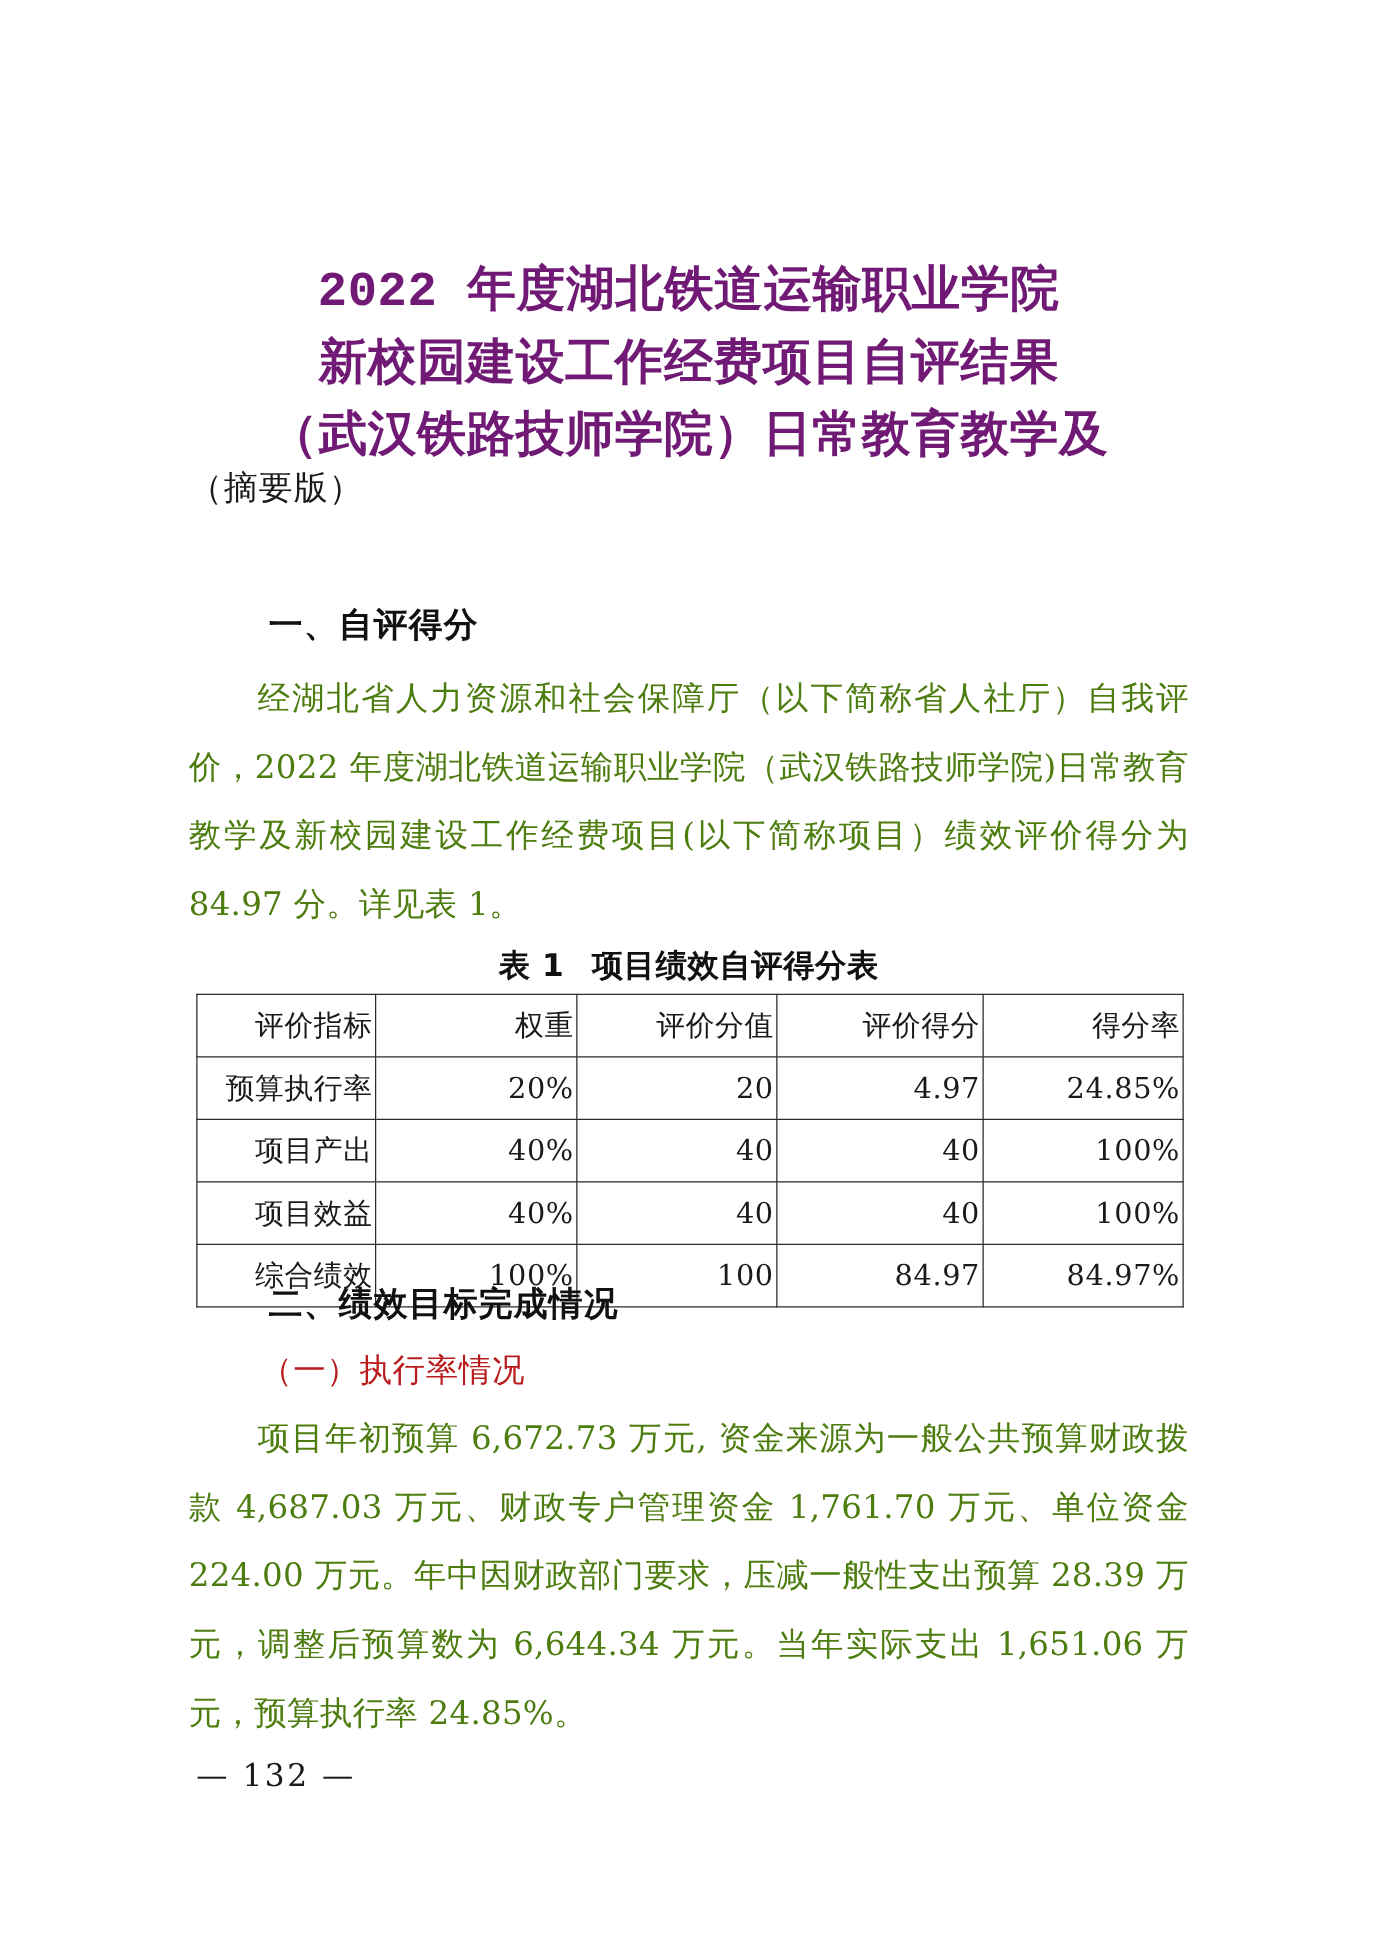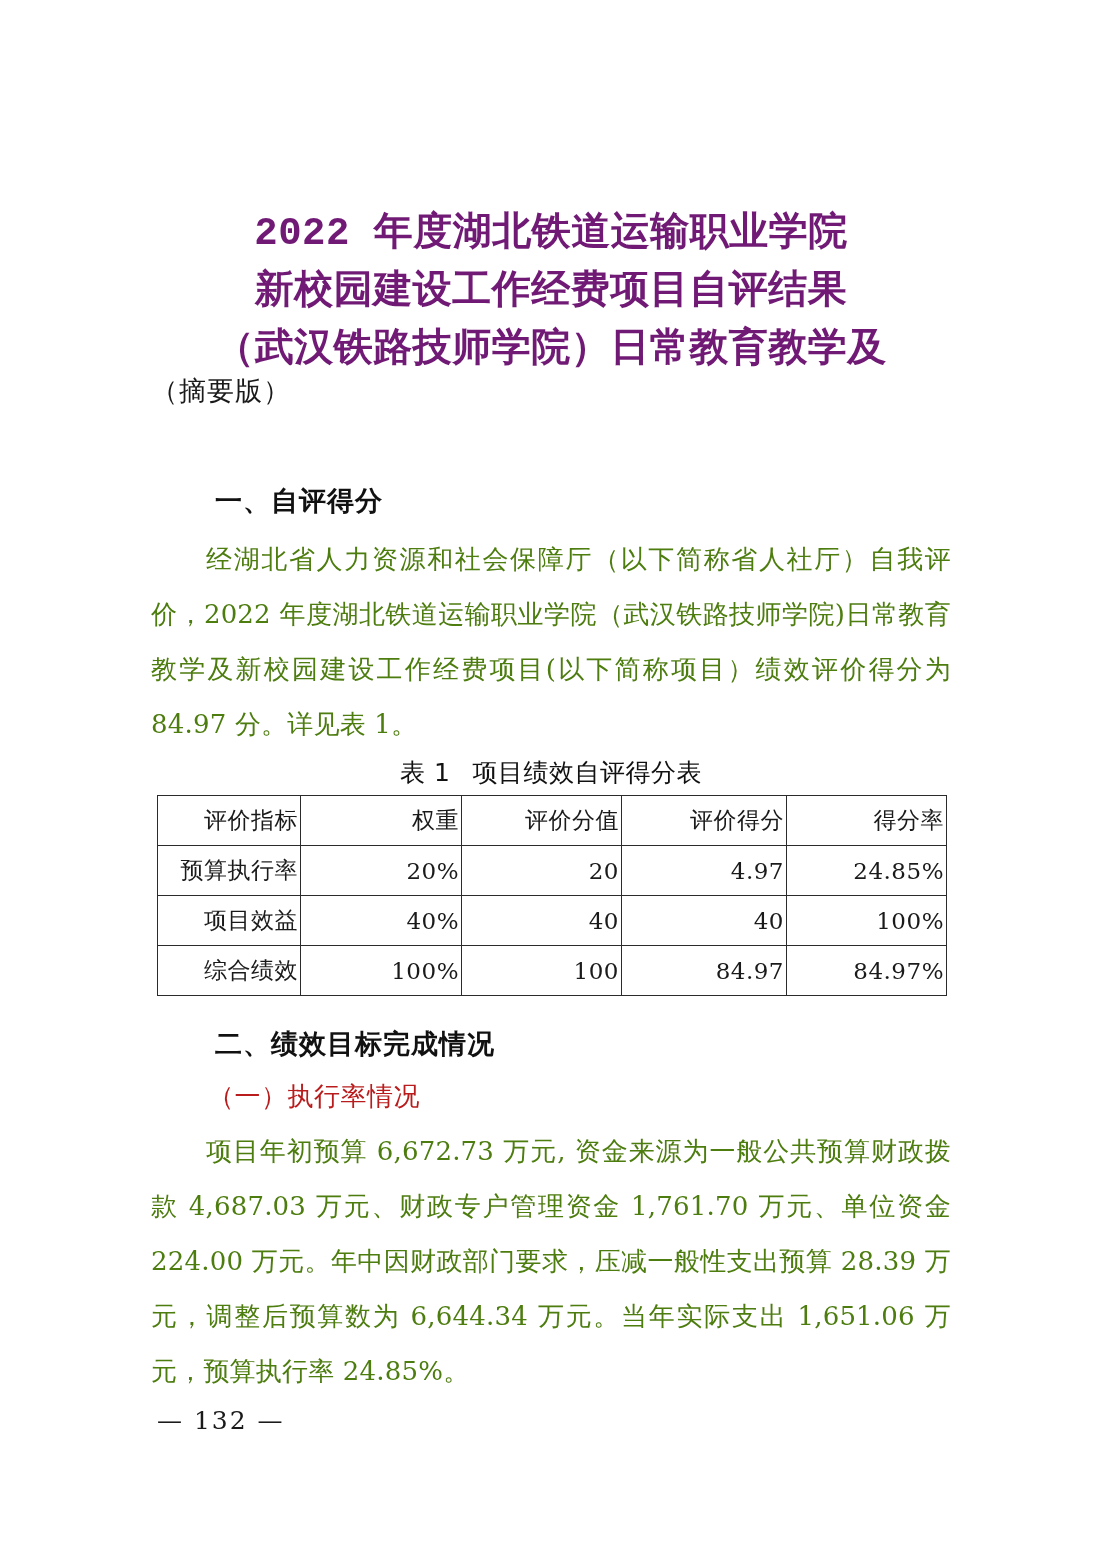--- a/index.html
+++ b/index.html
@@ -101,21 +101,21 @@
   #para2 { top: 1124px; }
 
   
   .table-caption {
     position: absolute;
     top: 757px;
     left: 151px;
     width: 800px;
     text-align: center;
     font-family: "DejaVu Sans", "Liberation Sans", sans-serif;
-    font-weight: normal;
+    font-weight: bold;
     font-size: 25px;
     line-height: 32px;
     color: #111111;
     letter-spacing: 0.5px;
   }
   .table-caption .cap-gap { display: inline-block; width: 22px; }
 
   
   .score-table {
     position: absolute;
@@ -196,20 +196,27 @@
     </thead>
     <tbody>
       <tr>
         <td>预算执行率</td>
         <td>20%</td>
         <td>20</td>
         <td>4.97</td>
         <td>24.85%</td>
       </tr>
       <tr>
+        <td>项目产出</td>
+        <td>40%</td>
+        <td>40</td>
+        <td>40</td>
+        <td>100%</td>
+      </tr>
+      <tr>
         <td>项目效益</td>
         <td>40%</td>
         <td>40</td>
         <td>40</td>
         <td>100%</td>
       </tr>
       <tr>
         <td>综合绩效</td>
         <td>100%</td>
         <td>100</td>

